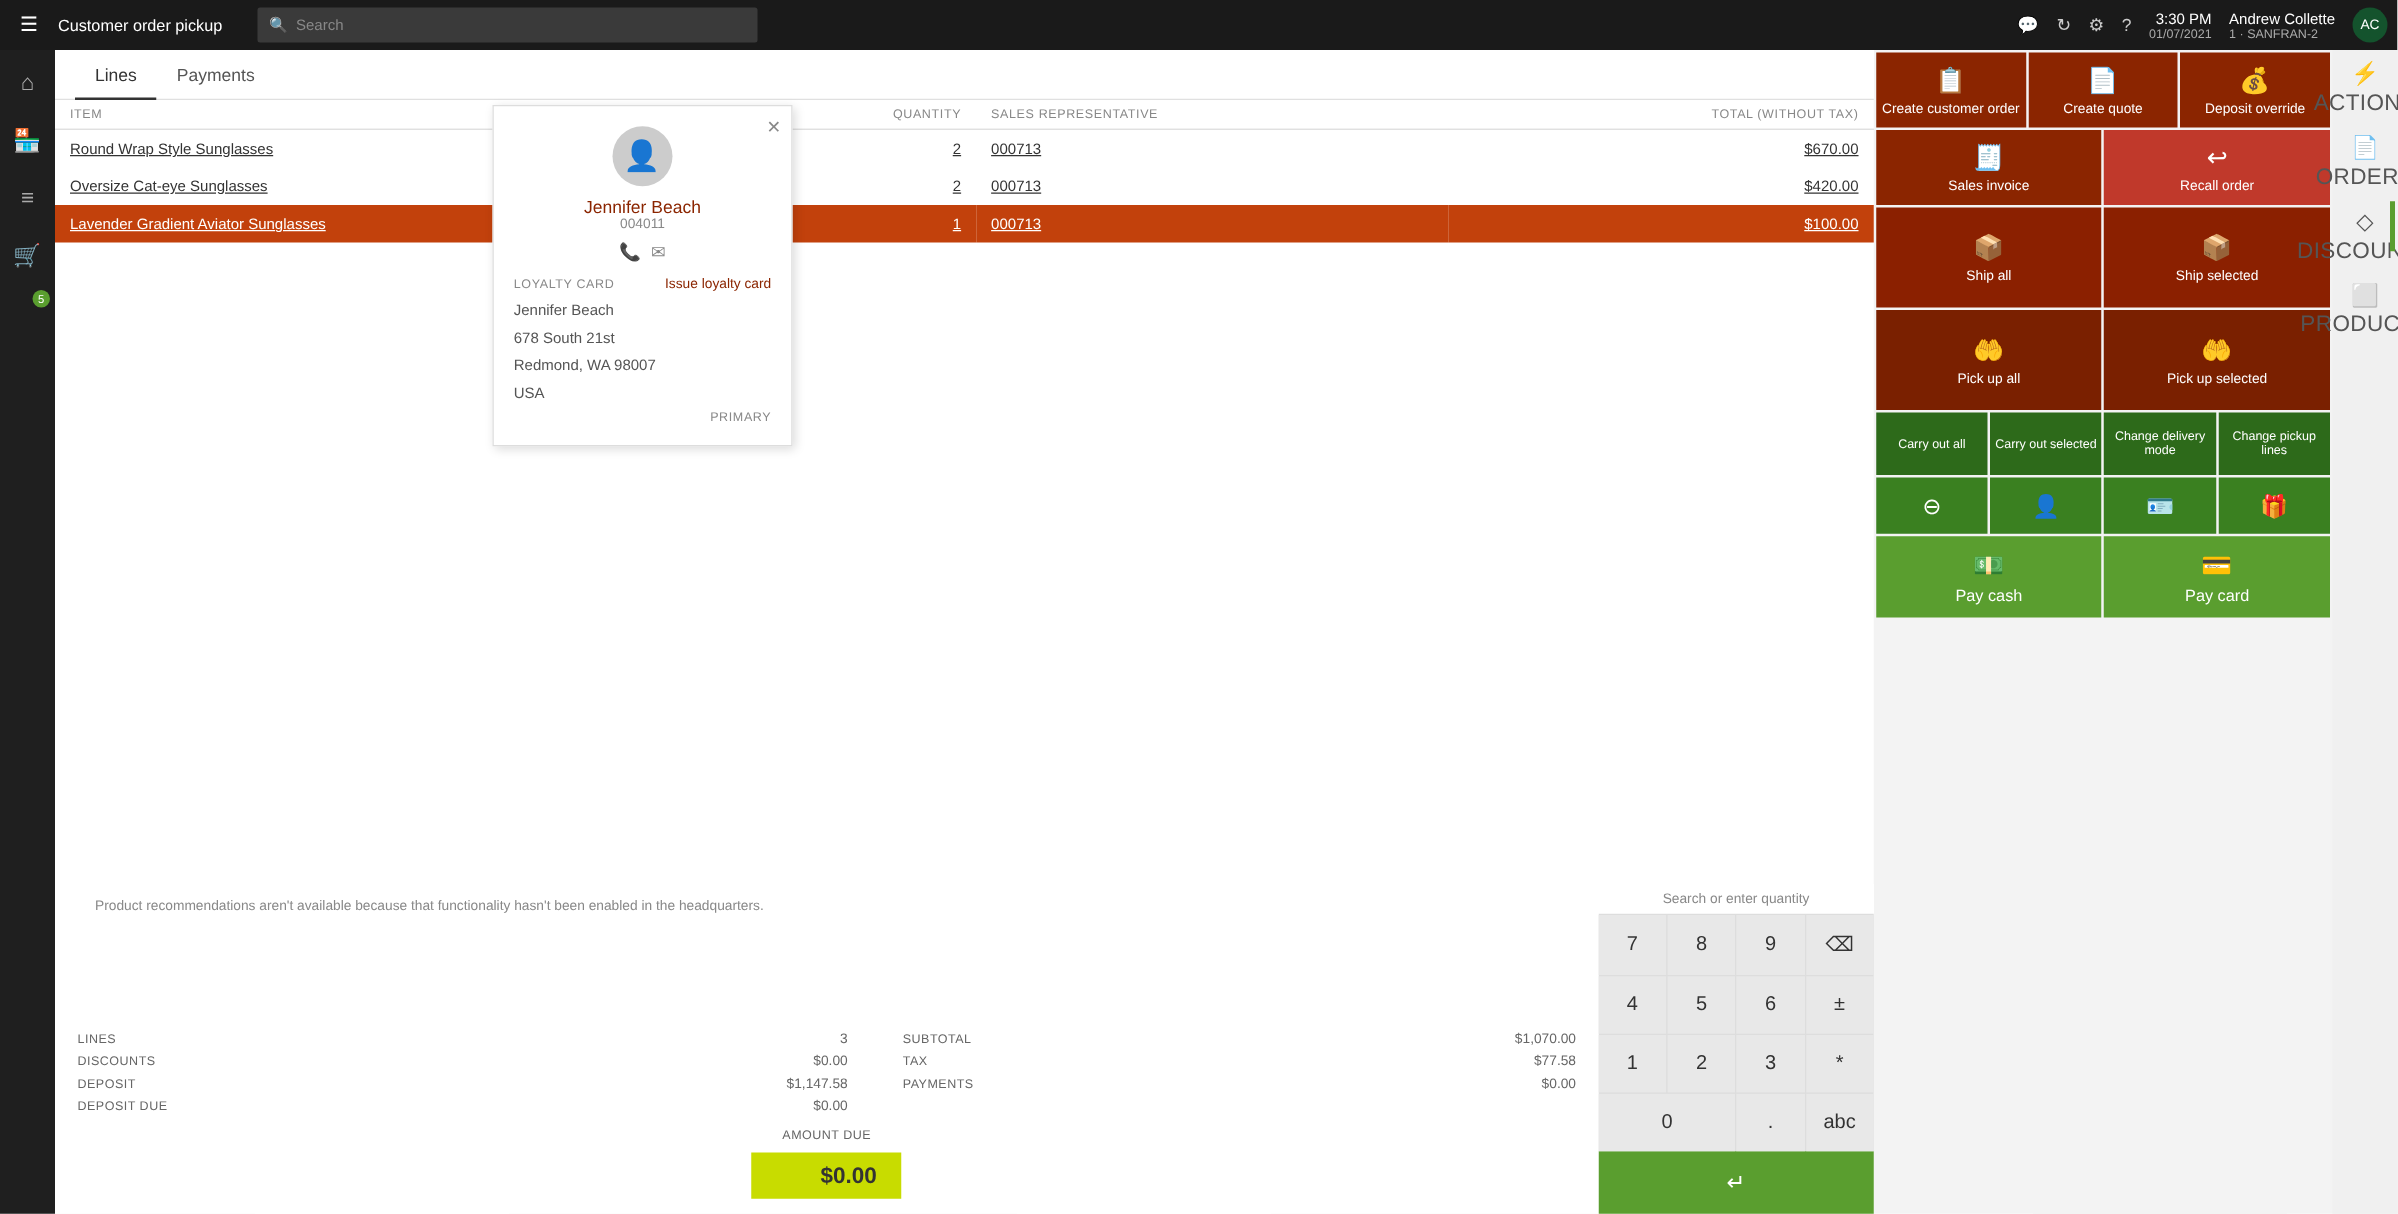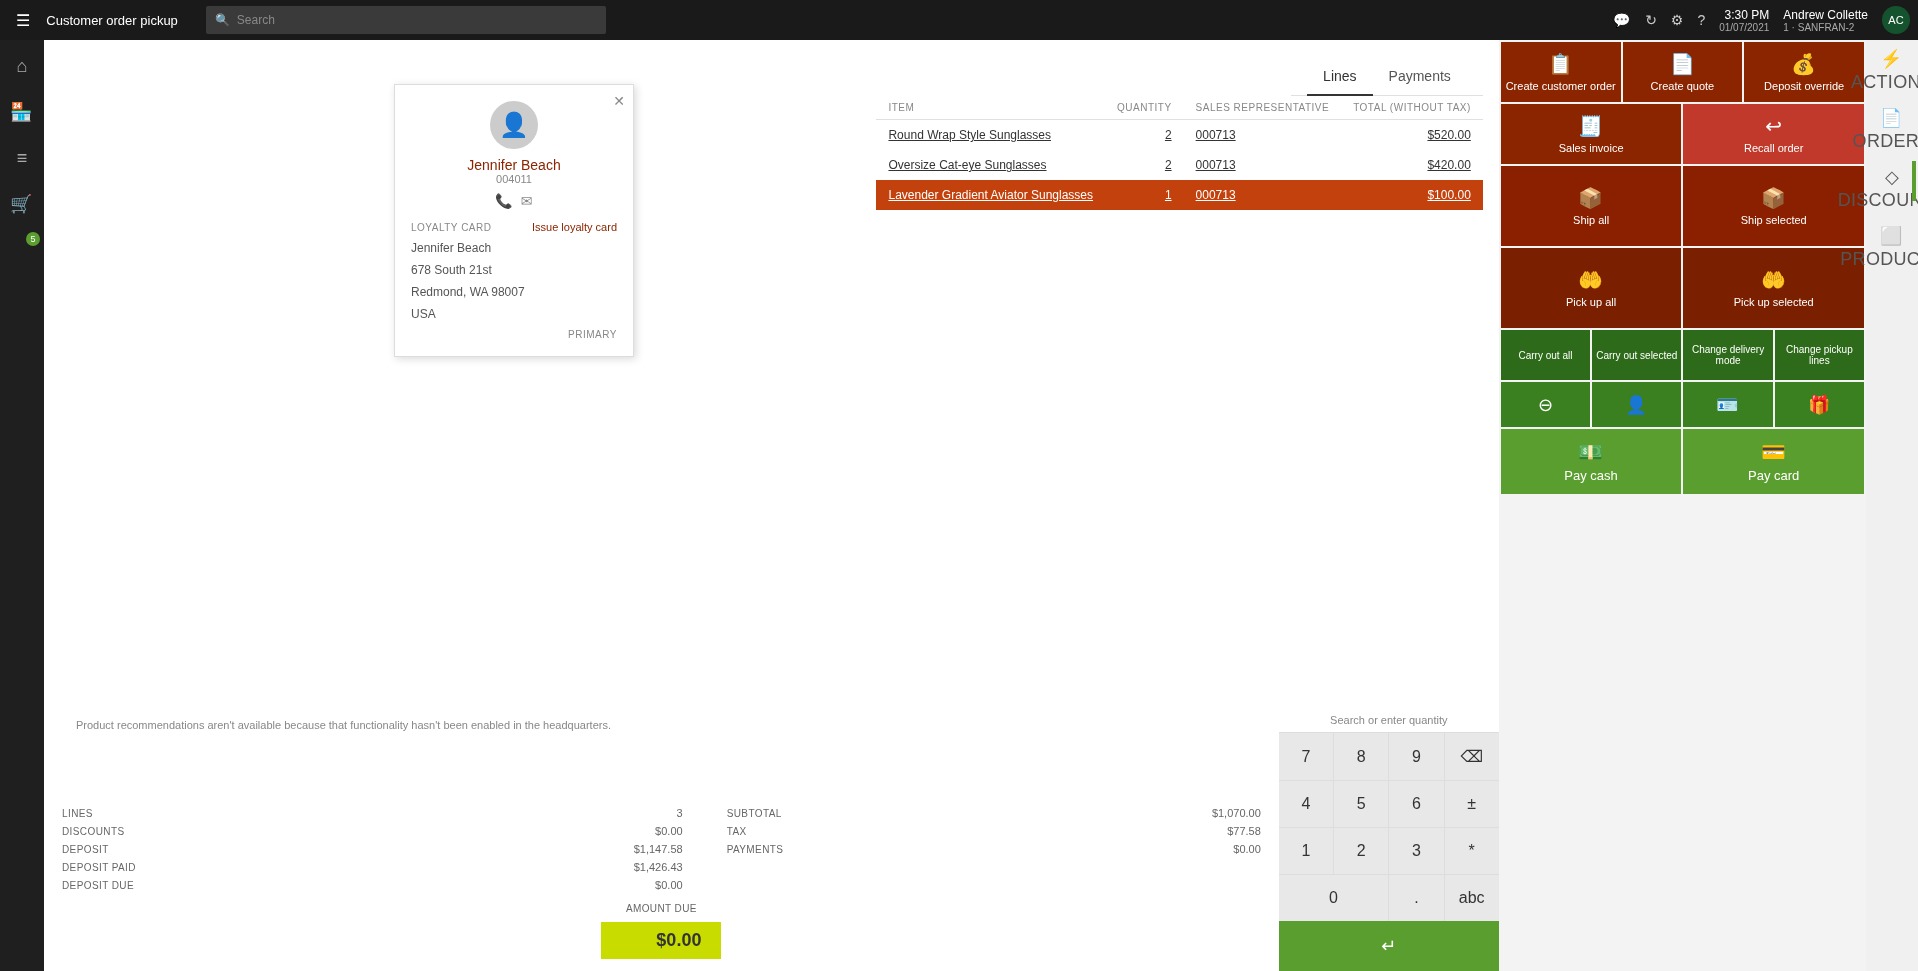--- a/index.html
+++ b/index.html
@@ -53,21 +53,21 @@
     .sidebar-item .badge.active-badge { background: #5a9e2f; }
 
     
     .main {
       position: absolute; left: 44px; top: 40px; right: 0; bottom: 0;
       display: flex;
     }
 
     
     .left-panel {
-      flex: 1; padding: 16px; display: flex; flex-direction: column; background: #fff; position: relative; align-items: flex-end;
+      flex: 1; padding: 0; display: flex; flex-direction: column; background: #fff; position: relative;
     }
 
     
     .tabs {
       display: flex; border-bottom: 1px solid #e0e0e0; padding: 0 16px; background: #fff;
     }
     .tab {
       padding: 12px 16px 10px; font-size: 14px; cursor: pointer; color: #555;
       border-bottom: 2px solid transparent; margin-bottom: -1px;
     }
@@ -228,21 +228,21 @@
             <th class="right">QUANTITY</th>
             <th>SALES REPRESENTATIVE</th>
             <th class="right">TOTAL (WITHOUT TAX)</th>
           </tr>
         </thead>
         <tbody>
           <tr>
             <td>Round Wrap Style Sunglasses</td>
             <td class="right">2</td>
             <td>000713</td>
-            <td class="right">$520.00</td>
+            <td class="right">$670.00</td>
           </tr>
           <tr>
             <td>Oversize Cat-eye Sunglasses</td>
             <td class="right">2</td>
             <td>000713</td>
             <td class="right">$420.00</td>
           </tr>
           <tr class="selected">
             <td>Lavender Gradient Aviator Sunglasses</td>
             <td class="right">1</td>
@@ -317,24 +317,20 @@
           <td class="val">$77.58</td>
         </tr>
         <tr>
           <td class="label">DEPOSIT</td>
           <td class="val">$1,147.58</td>
           <td></td>
           <td class="label">PAYMENTS</td>
           <td class="val">$0.00</td>
         </tr>
         <tr>
-          <td class="label">DEPOSIT PAID</td>
-          <td class="val">$1,426.43</td>
-        </tr>
-        <tr>
           <td class="label">DEPOSIT DUE</td>
           <td class="val">$0.00</td>
         </tr>
       </tbody>
         </table>
       <div class="amount-due-row">
         <span class="amount-due-label">AMOUNT DUE</span>
         <span class="amount-due-value">$0.00</span>
       </div>
     </div>

